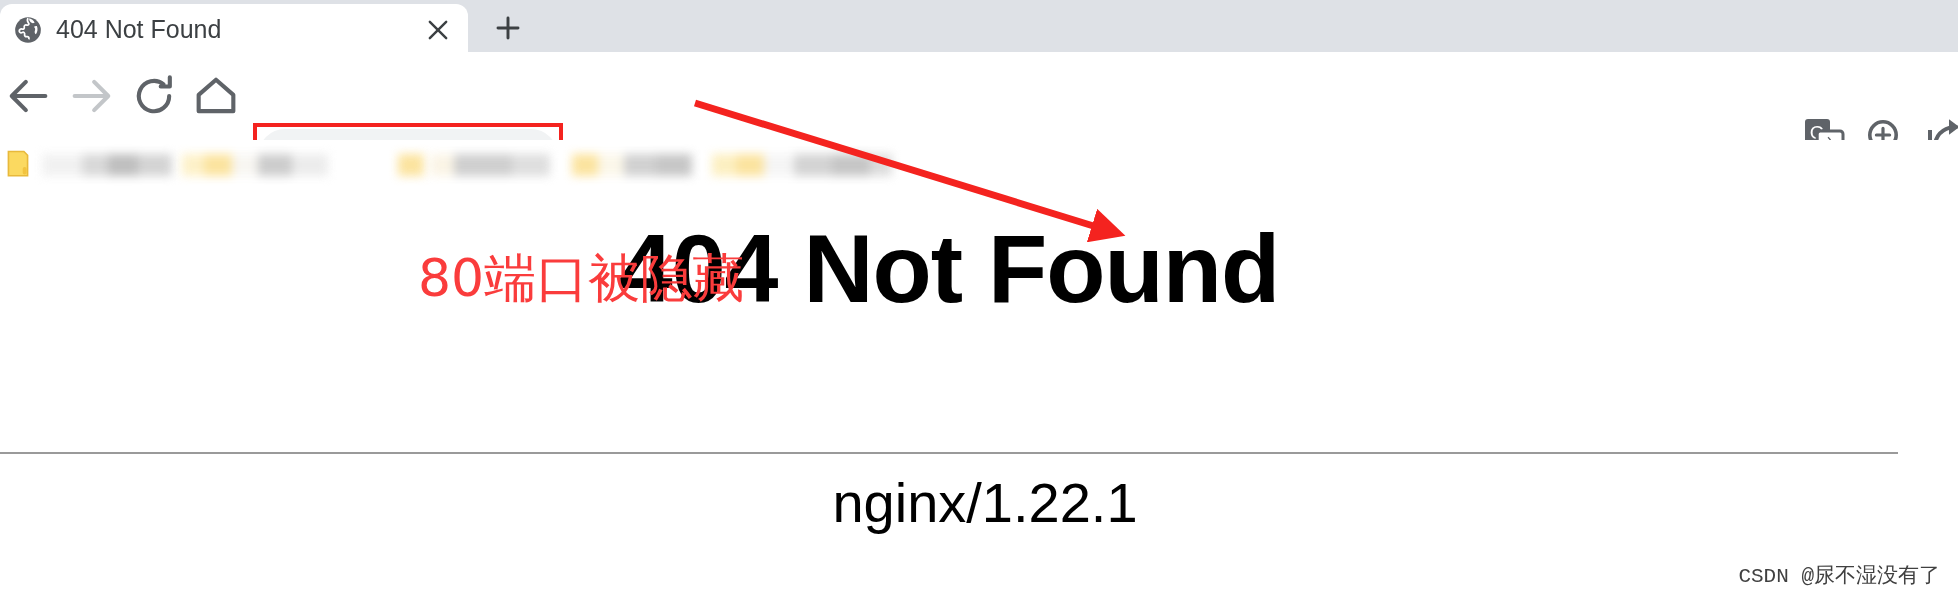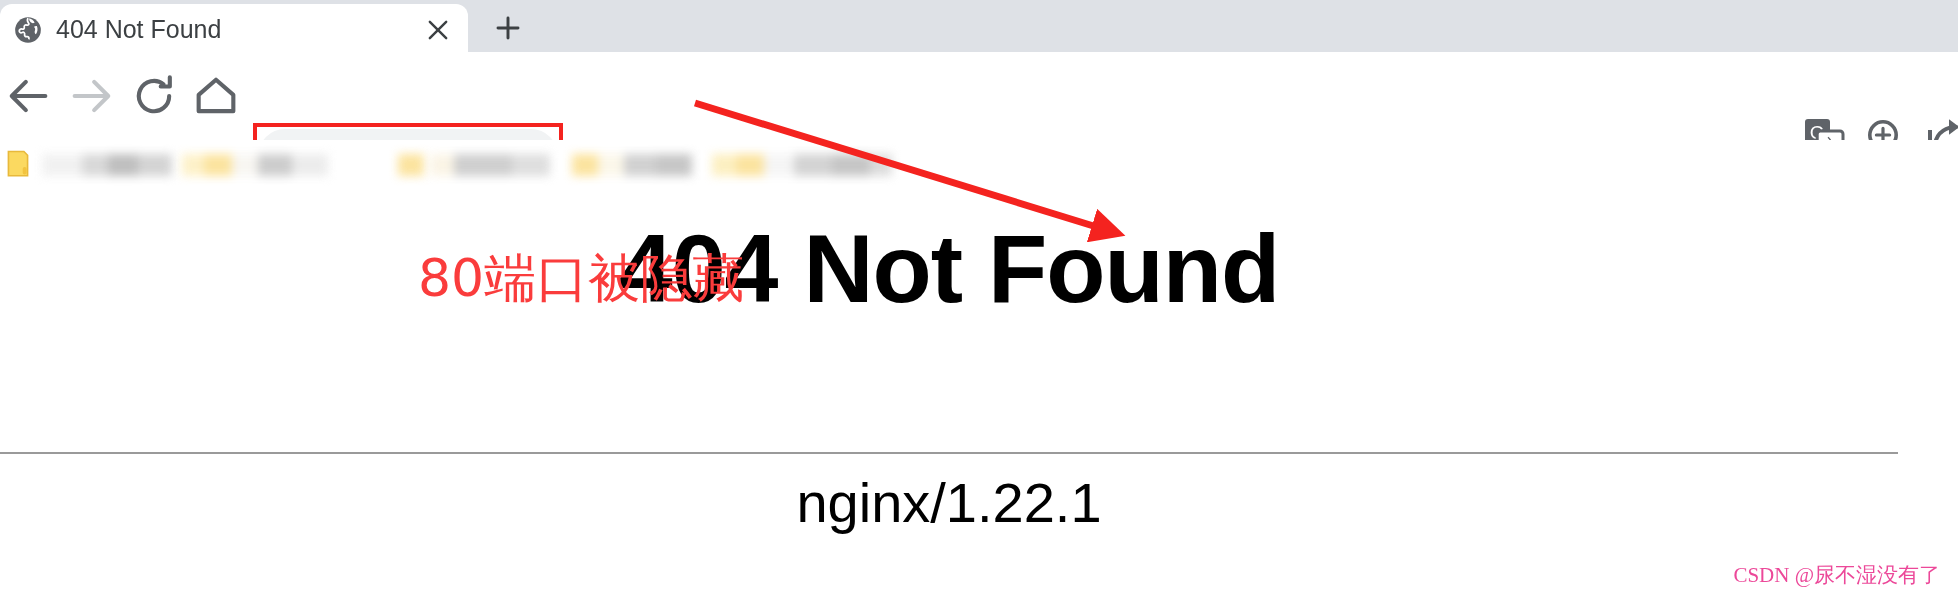--- a/index.html
+++ b/index.html
@@ -191,20 +191,21 @@
   }
   #page-footer {
     position: absolute;
     left: 0;
     top: 282px;
     width: 1898px;
     text-align: center;
     font-size: 56px;
     line-height: 70px;
     color: #000000;
+    padding-left: 36px;
   }
 
   
   #annotations {
     position: absolute;
     left: 0; top: 0;
     width: 1958px; height: 423px;
     pointer-events: none;
   }
   .anno-text {
@@ -217,23 +218,23 @@
   }
   #anno-port   { left: 418px; top: 248px; }
   #anno-fail   { left: 418px; top: 408px; }
 
   
   #watermark {
     position: absolute;
     right: 18px;
     bottom: 12px;
     font-size: 21px;
-    color: #ec4899;
+    color: #404040;
     white-space: nowrap;
-    font-family: Liberation Serif, serif;
+    font-family: Liberation Mono, monospace;
   }
 </style>
 </head>
 <body>
 
 <div id="browser-chrome">
 
   <div id="tab-strip">
 
     <div id="tab-active">

